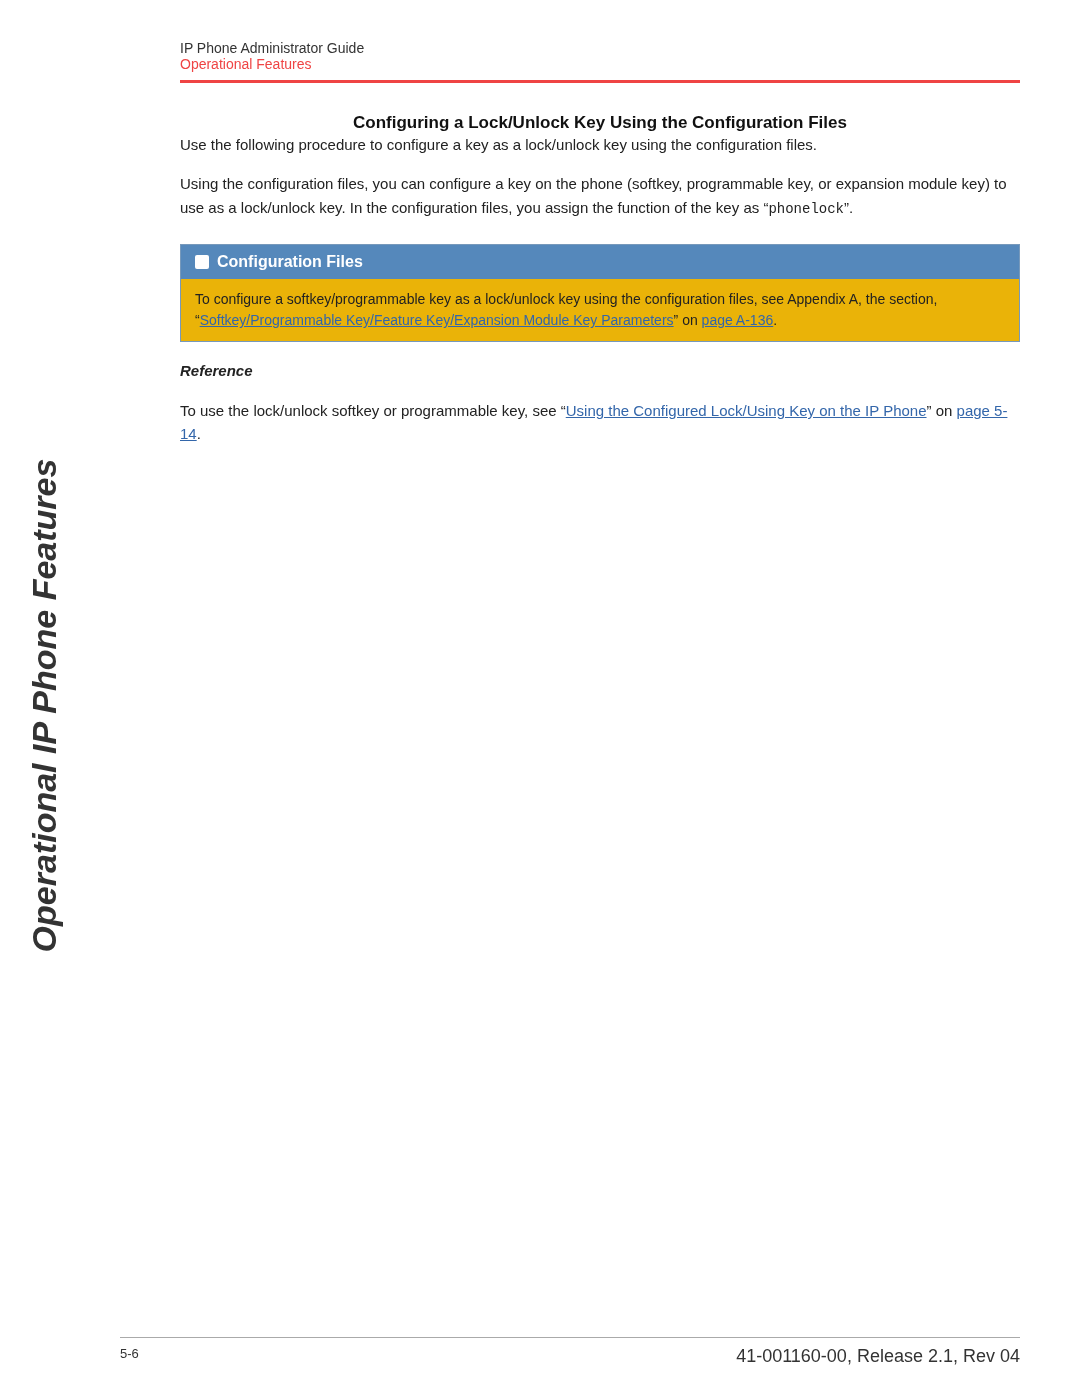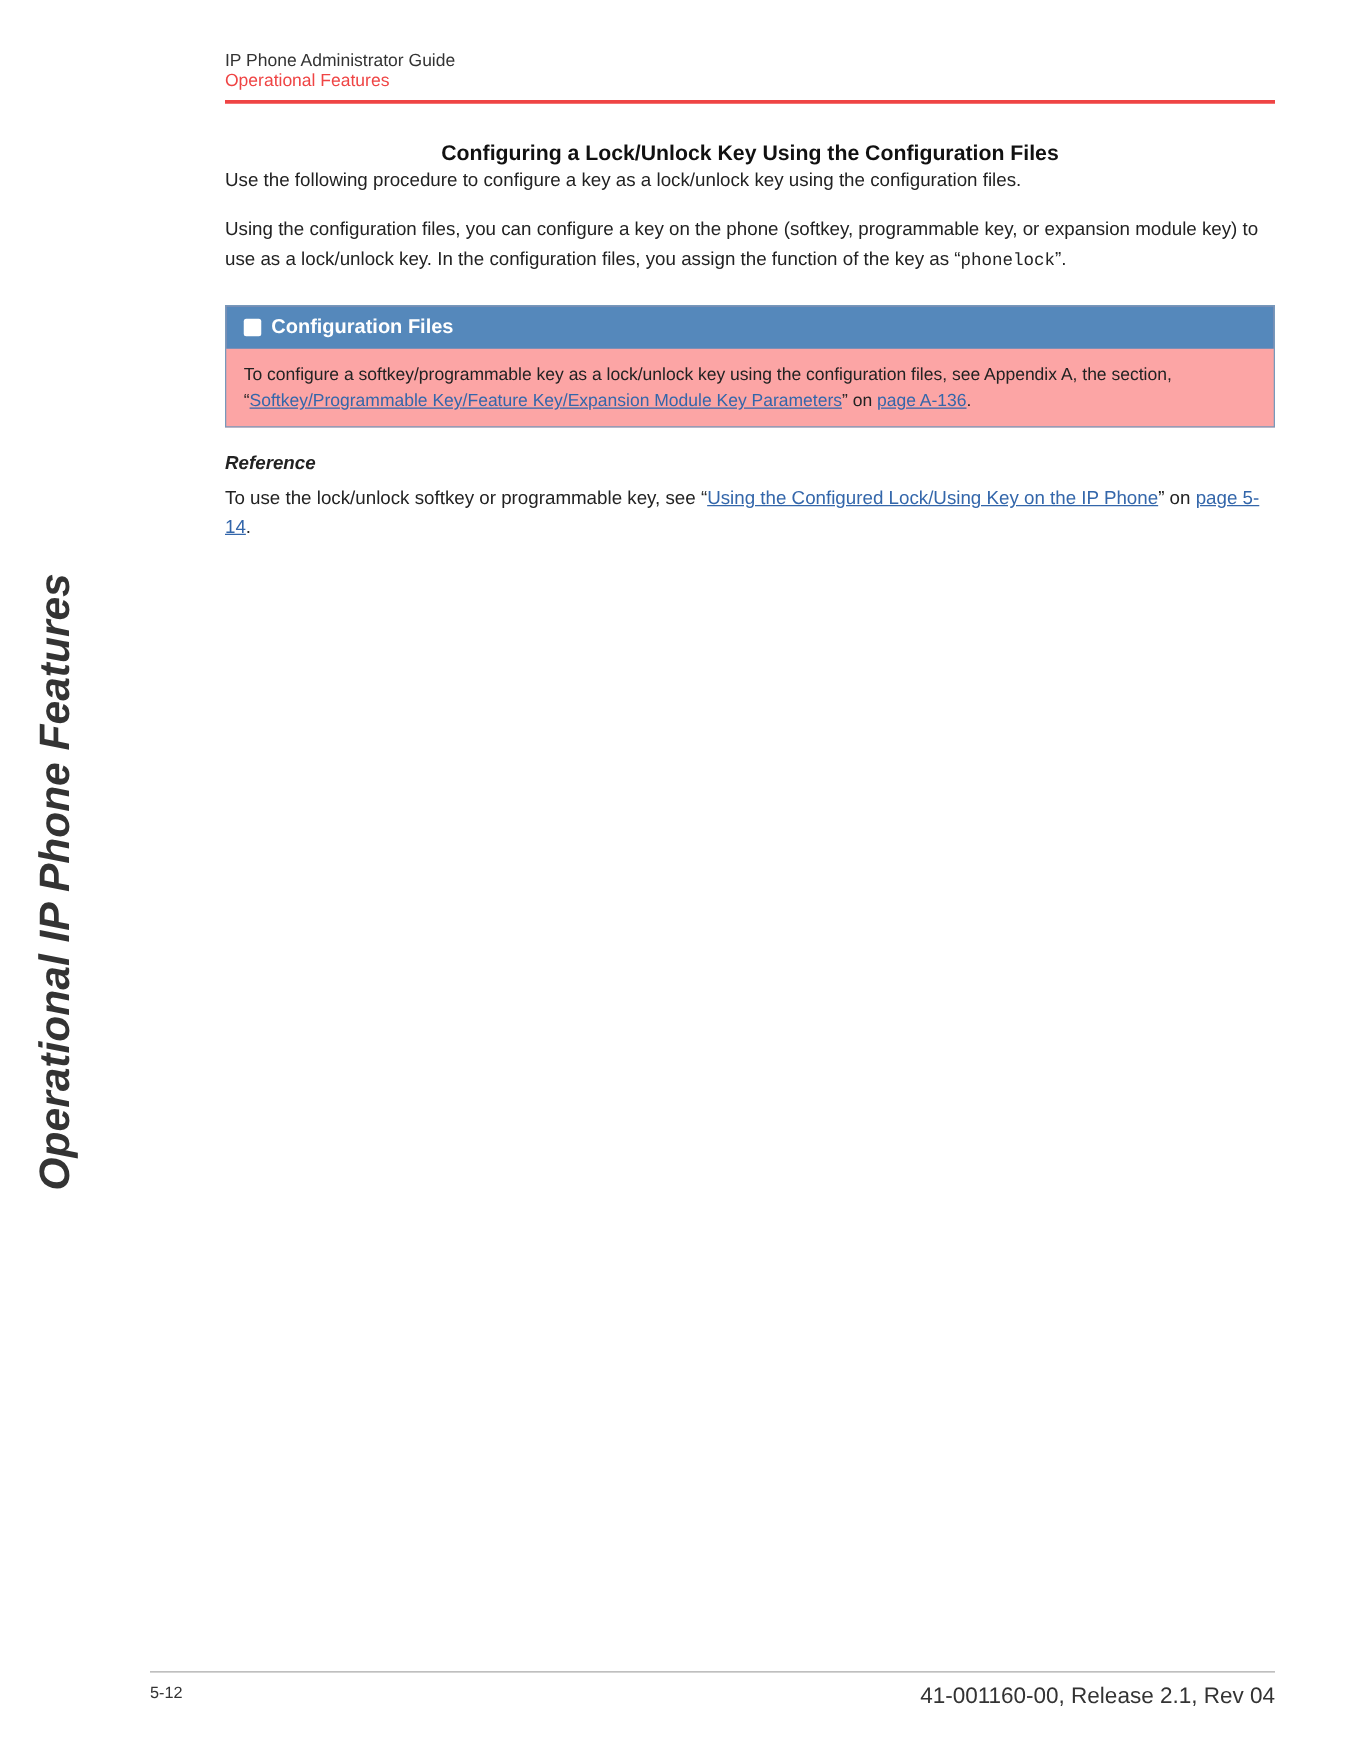--- a/index.html
+++ b/index.html
@@ -90,21 +90,21 @@
 
     .monospace {
       font-family: 'Courier New', Courier, monospace;
       font-size: 14px;
     }
 
     
     .config-box {
       border: 1px solid #7799bb;
       margin: 24px 0 20px 0;
-      background: #fca5a5;
+      background: #eab308;
     }
 
     .config-box-header {
       background: #5588bb;
       color: #ffffff;
       font-size: 16px;
       font-weight: bold;
       padding: 8px 14px;
       display: flex;
       align-items: center;
@@ -131,21 +131,21 @@
       color: #3366aa;
       text-decoration: underline;
       cursor: pointer;
     }
 
     
     .reference-label {
       font-size: 15px;
       font-weight: bold;
       font-style: italic;
-      margin: 20px 0 8px 0;
+      margin: 20px 0 20px 0;
       color: #222222;
     }
 
     
     .footer {
       position: absolute;
       bottom: 30px;
       left: 120px;
       right: 60px;
       border-top: 1px solid #aaaaaa;
@@ -197,15 +197,15 @@
   </div>
 
   <div class="reference-label">Reference</div>
   <p class="body-para">
     <span>To use the lock/unlock softkey or programmable key, see “</span><a class="link-text">Using the Configured Lock/Using Key on the IP Phone</a><span>” on </span><a class="link-text">page 5-14</a><span>.</span>
   </p>
 
 </div>
 
 <div class="footer">
-  <span class="footer-left">5-12</span>
+  <span class="footer-left">5-6</span>
   <span class="footer-right">41-001160-00, Release 2.1, Rev 04</span>
 </div>
 
 </body></html>

